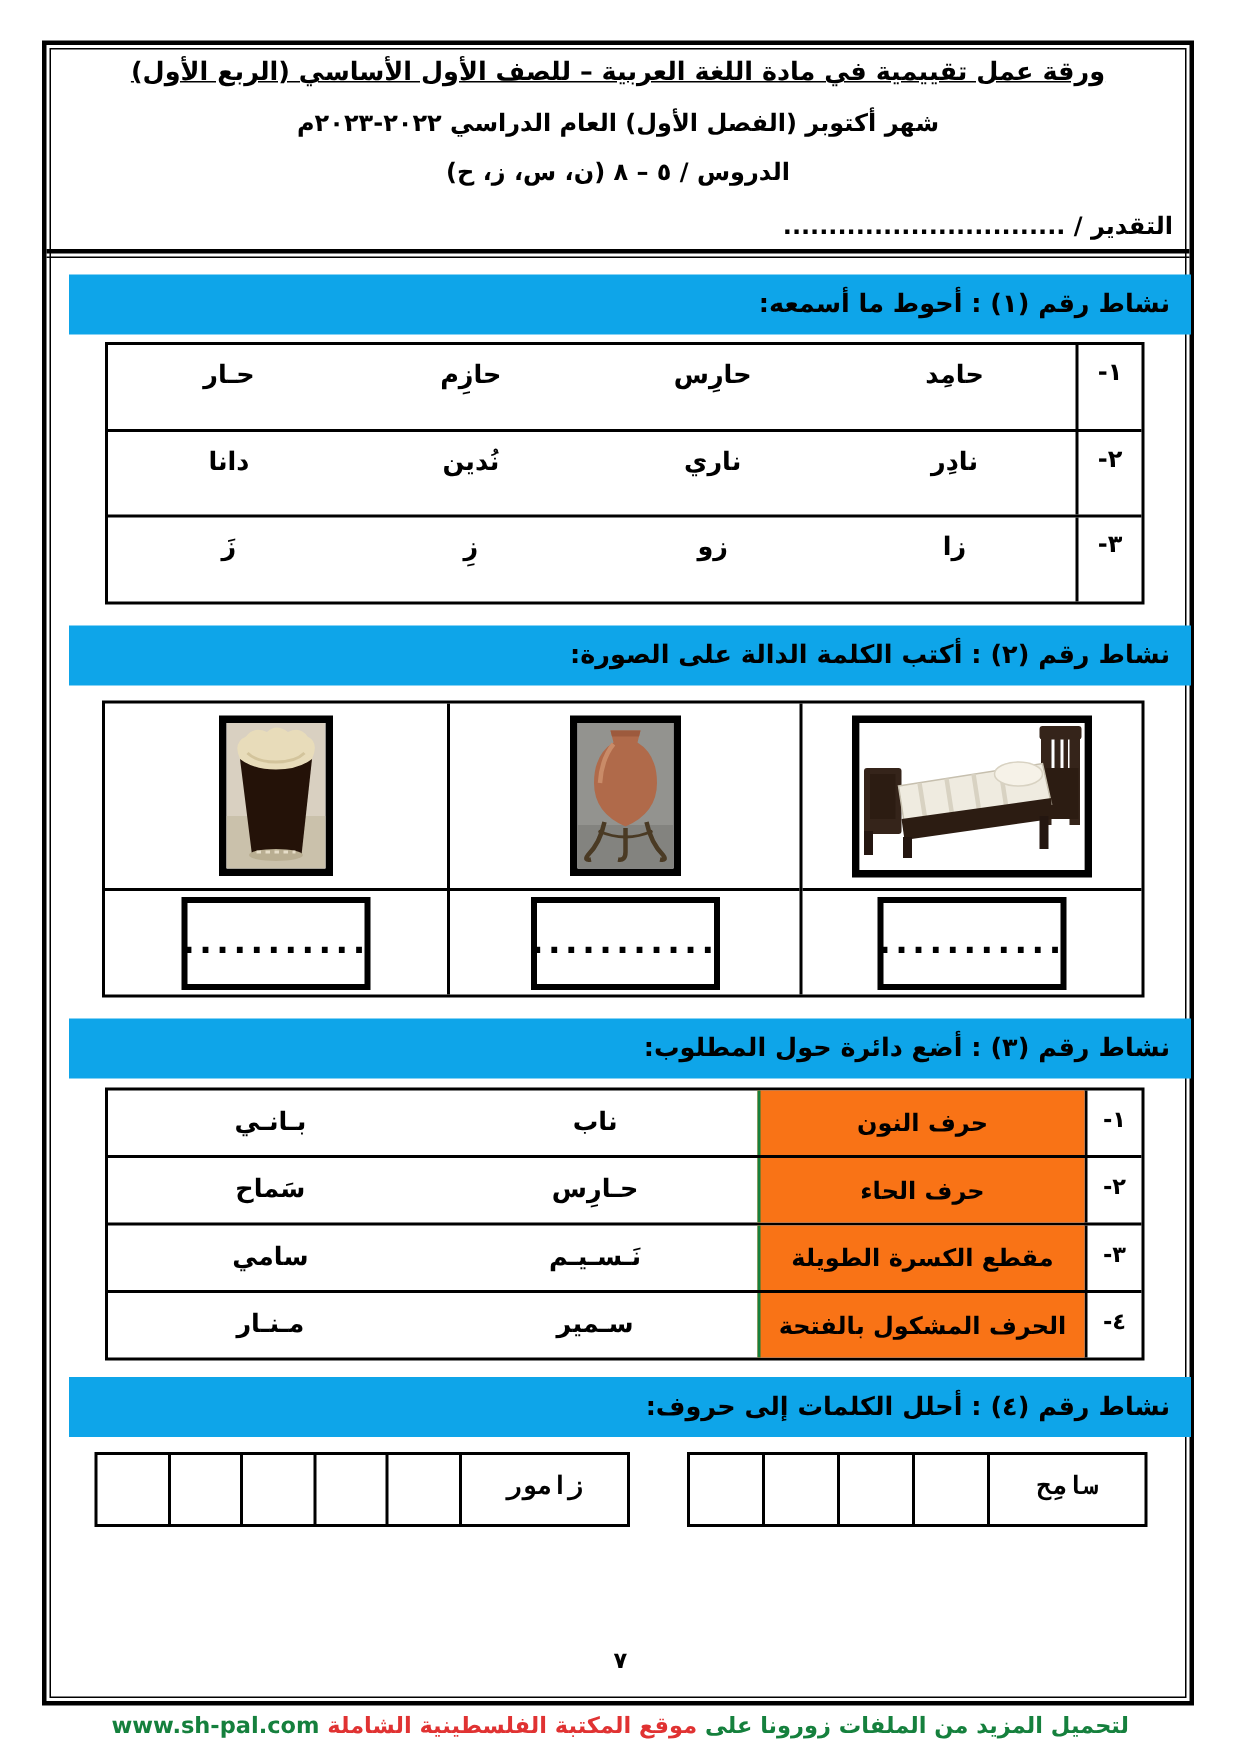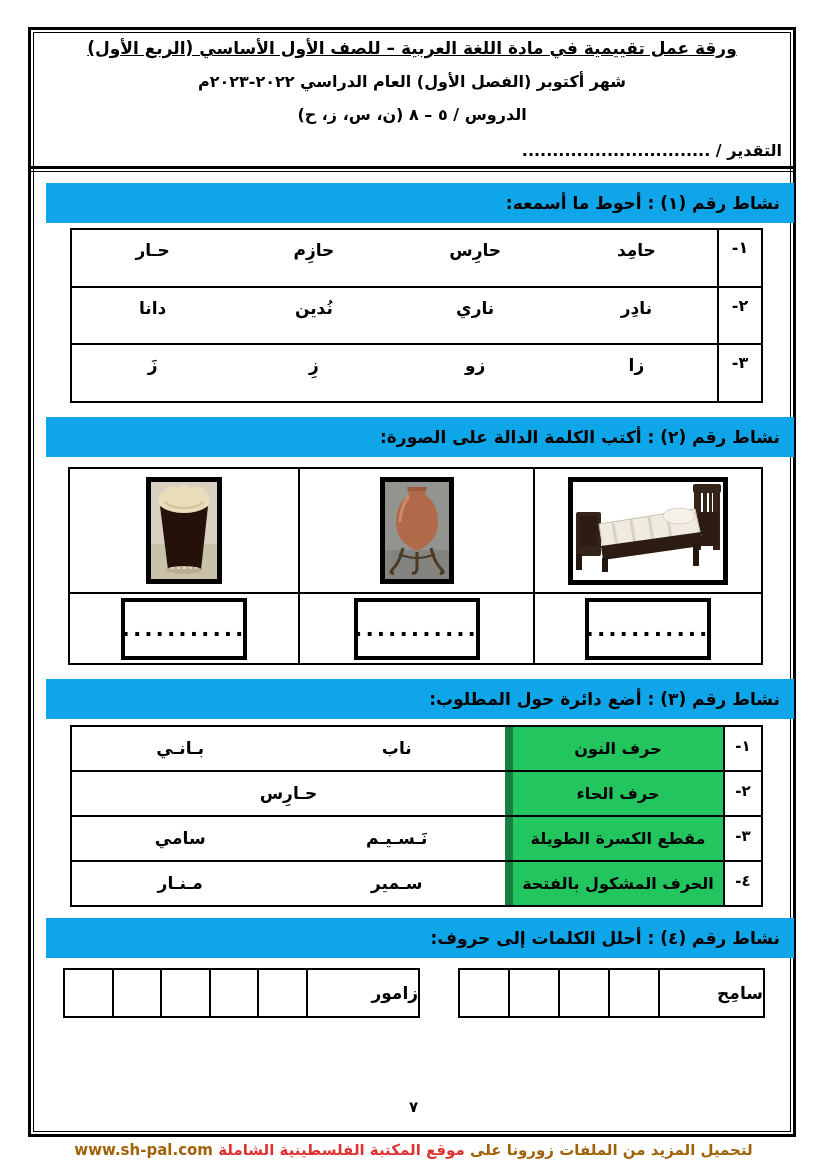--- a/index.html
+++ b/index.html
@@ -45,37 +45,37 @@
   .img-frame{border:5px solid #000;font-size:0;line-height:0;}
   .ans-box{width:118px;height:54px;border:4px solid #000;display:flex;align-items:center;justify-content:center;}
   .dots{font-weight:bold;font-size:22px;letter-spacing:3px;line-height:1;direction:ltr;}
   
   .table3{top:725px;left:70px;width:693px;border:2px solid #000;direction:rtl;
     display:flex;flex-direction:column;box-sizing:border-box;}
   .t3row{height:43px;display:flex;border-bottom:2px solid #000;align-items:stretch;}
   .t3row:last-child{border-bottom:none;}
   .t3num{width:38px;border-left:2px solid #000;font-weight:bold;font-size:15px;
     text-align:center;padding-top:10px;box-sizing:border-box;}
-  .t3prompt{width:218px;border-left:8px solid #15803d;background:#22c55e;font-weight:bold;font-size:16px;
+  .t3prompt{width:218px;border-left:2px solid #15803d;background:#f97316;font-weight:bold;font-size:16px;
     text-align:center;line-height:43px;box-sizing:border-box;}
   .t3word{flex:1;text-align:center;line-height:43px;font-weight:bold;font-size:17px;}
   
   .lbox{top:968px;height:50px;border:2px solid #000;direction:rtl;display:flex;box-sizing:border-box;}
   .lbox-right{left:458px;width:307px;}
   .lbox-left{left:63px;width:357px;}
-  .wordcell{border-left:2px solid #000;line-height:46px;font-weight:bold;
-    font-size:17px;box-sizing:border-box;}
+  .wordcell{border-left:2px solid #000;text-align:center;line-height:46px;font-weight:bold;
+    font-size:17px;box-sizing:border-box;font-family:Liberation Mono, monospace;}
   .lbox-right .wordcell{width:105px;}
   .lbox-left .wordcell{width:112px;}
   .emptycell{flex:1;border-left:2px solid #000;}
   .emptycell:last-child{border-left:none;}
   
   .pagenum{top:1098px;left:0;width:827px;text-align:center;font-size:15px;font-weight:bold;}
   .footer{top:1141px;left:0;width:827px;text-align:center;direction:rtl;font-weight:bold;font-size:15px;}
-  .footer .navy{color:#a16207;}
+  .footer .navy{color:#15803d;}
   .footer .red{color:#e03232;}
 </style>
 </head>
 <body>
 
 <div class="abs pagebox">
   <div class="pagebox-inner"></div>
 </div>
 
 <div class="abs title t1">ورقة عمل تقييمية في مادة اللغة العربية – للصف الأول الأساسي (الربع الأول)</div>
@@ -201,20 +201,21 @@
   <div class="t3row">
     <div class="t3num">١-</div>
     <div class="t3prompt">حرف النون</div>
     <div class="t3word">ناب</div>
     <div class="t3word">بـانـي</div>
   </div>
   <div class="t3row">
     <div class="t3num">٢-</div>
     <div class="t3prompt">حرف الحاء</div>
     <div class="t3word">حـارِس</div>
+    <div class="t3word">سَماح</div>
   </div>
   <div class="t3row">
     <div class="t3num">٣-</div>
     <div class="t3prompt">مقطع الكسرة الطويلة</div>
     <div class="t3word">نَـسـيـم</div>
     <div class="t3word">سامي</div>
   </div>
   <div class="t3row">
     <div class="t3num">٤-</div>
     <div class="t3prompt">الحرف المشكول بالفتحة</div>

